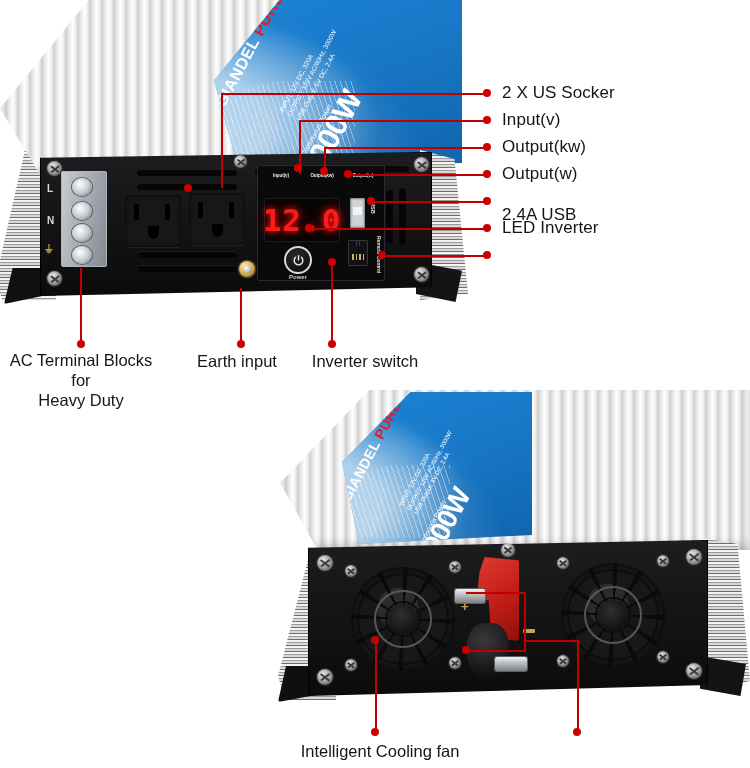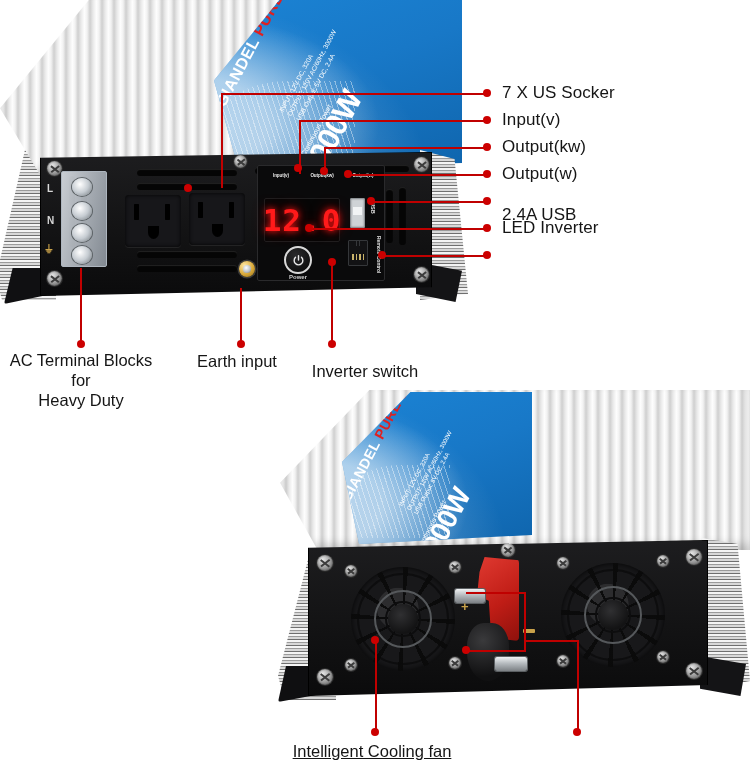--- a/index.html
+++ b/index.html
@@ -417,21 +417,21 @@
   <div class="dot" style="left:378px; top:251px;"></div>
 
   <div class="dot" style="left:483px; top:89px;"></div>
   <div class="dot" style="left:483px; top:116px;"></div>
   <div class="dot" style="left:483px; top:143px;"></div>
   <div class="dot" style="left:483px; top:170px;"></div>
   <div class="dot" style="left:483px; top:197px;"></div>
   <div class="dot" style="left:483px; top:224px;"></div>
   <div class="dot" style="left:483px; top:251px;"></div>
 
-  <div class="callout-label" style="left:502px; top:83px;">7 X US Socker</div>
+  <div class="callout-label" style="left:502px; top:83px;">2 X US Socker</div>
   <div class="callout-label" style="left:502px; top:110px;">Input(v)</div>
   <div class="callout-label" style="left:502px; top:137px;">Output(kw)</div>
   <div class="callout-label" style="left:502px; top:164px;">Output(w)</div>
   <div class="callout-label" style="left:502px; top:205px;">2.4A USB</div>
   <div class="callout-label" style="left:502px; top:218px;">LED Inverter</div>
 
   <div class="lead-v" style="left:80px; top:268px; height:76px;"></div>
   <div class="dot" style="left:77px; top:340px;"></div>
   <div class="bottom-label" style="left:-4px; top:350px; width:170px; line-height:1.22;">
     <div>AC Terminal Blocks</div>
@@ -439,21 +439,21 @@
     <div>Heavy Duty</div>
   </div>
 
   <div class="lead-v" style="left:240px; top:288px; height:56px;"></div>
   <div class="dot" style="left:237px; top:340px;"></div>
   <div class="bottom-label" style="left:185px; top:352px; width:104px;">Earth input</div>
 
   <div class="lead-v" style="left:331px; top:262px; height:82px;"></div>
   <div class="dot" style="left:328px; top:340px;"></div>
   <div class="dot" style="left:328px; top:258px;"></div>
-  <div class="bottom-label" style="left:300px; top:362px; width:130px;">Inverter switch</div>
+  <div class="bottom-label" style="left:300px; top:352px; width:130px;">Inverter switch</div>
 
   <div class="inverter" style="left:250px; top:390px; width:500px; height:330px;">
 
     <div class="fins-left" style="left:28px; top:160px; width:58px; height:150px;
                 clip-path:polygon(56% 0, 100% 0, 100% 100%, 12% 100%, 0 84%);"></div>
     <div class="abs" style="left:28px; top:276px; width:50px; height:36px; background:#0f0f11;
                 clip-path:polygon(16% 0, 100% 0, 100% 74%, 0 100%); border-radius:3px;"></div>
 
     <div class="shell-top" style="left:30px; top:0px; width:470px; height:160px;
                 clip-path:polygon(19% 0, 100% 0, 100% 100%, 8% 100%, 0 58%);"></div>
@@ -529,21 +529,21 @@
       <div class="dc-neg" style="left:158px; top:82px; width:42px; height:58px;
                   border-radius:40% 40% 50% 50%;"></div>
       <div class="bolt" style="left:186px; top:116px; width:32px; height:14px;"></div>
       <div class="minus-mark" style="left:214px; top:88px; width:12px; height:4px;"></div>
     </div>
   </div>
 
   <div class="lead-v" style="left:375px; top:640px; height:92px;"></div>
   <div class="dot" style="left:371px; top:636px;"></div>
   <div class="dot" style="left:371px; top:728px;"></div>
-  <div class="bottom-label" style="left:272px; top:742px; width:200px;text-decoration:underline;">Intelligent  Cooling fan</div>
+  <div class="bottom-label" style="left:280px; top:742px; width:200px;">Intelligent  Cooling fan</div>
 
   <div class="lead-h" style="left:466px; top:592px; width:60px;"></div>
   <div class="lead-v" style="left:524px; top:592px; height:60px;"></div>
   <div class="lead-h" style="left:466px; top:650px; width:60px;"></div>
   <div class="dot" style="left:462px; top:646px;"></div>
   <div class="lead-v" style="left:577px; top:640px; height:92px;"></div>
   <div class="lead-h" style="left:524px; top:640px; width:55px;"></div>
   <div class="dot" style="left:573px; top:728px;"></div>
 
 </div>

